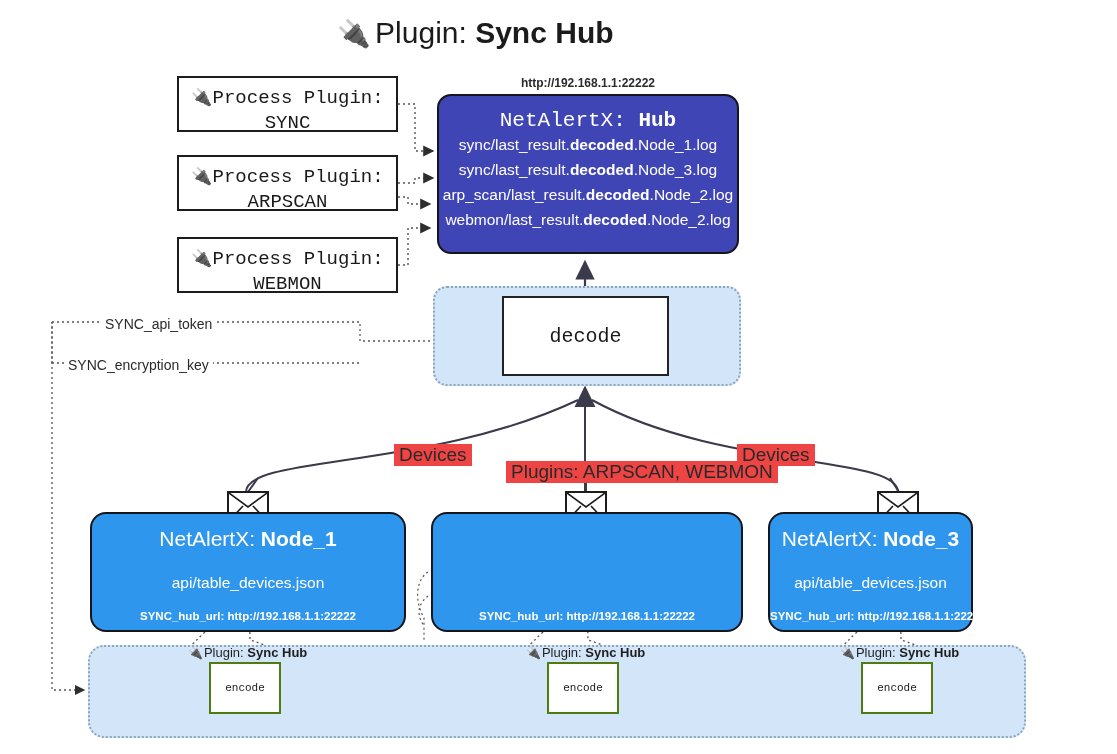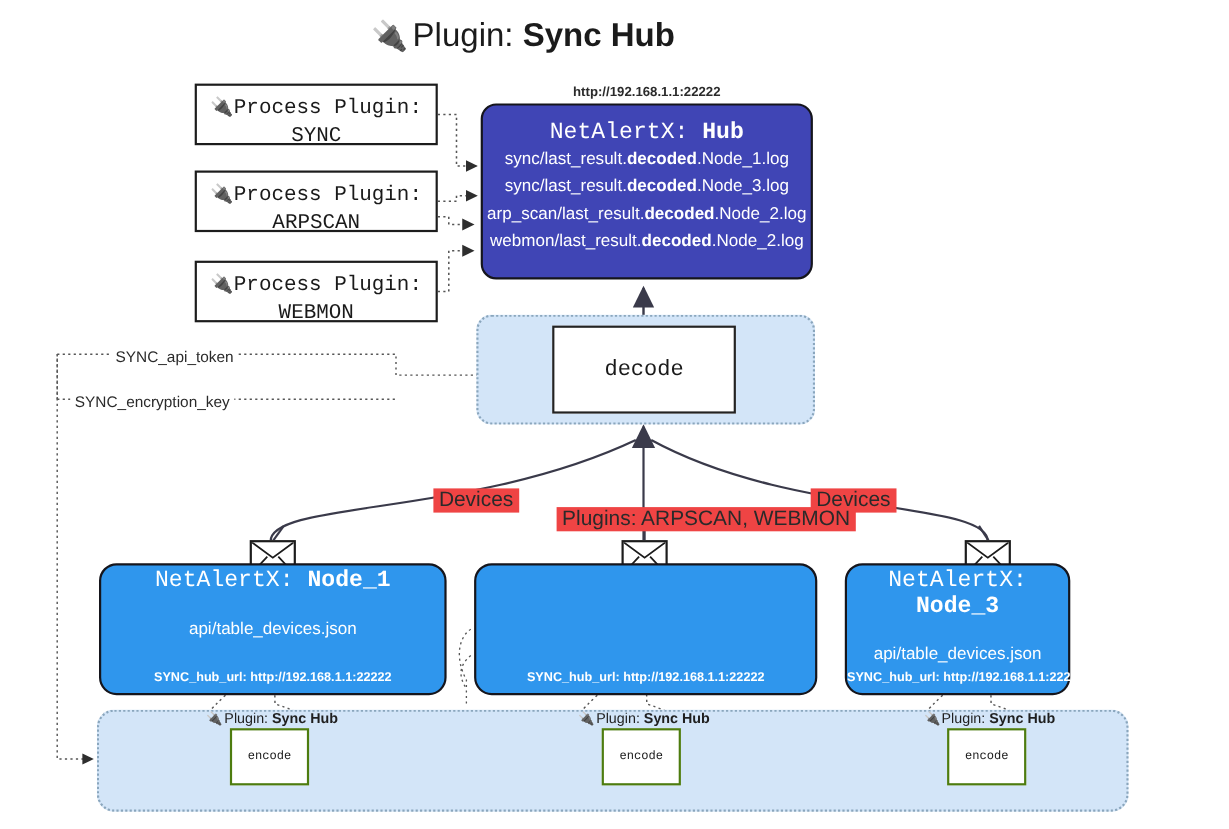--- a/index.html
+++ b/index.html
@@ -48,22 +48,22 @@
 
   
   .edgelbl{font-size:19px;color:#2a2a2a;background:#ef4444;padding:0 5px;white-space:nowrap;}
   #lbl-dev-l{left:394px;top:444px;}
   #lbl-dev-r{left:737px;top:444px;}
   #lbl-plugins{left:506px;top:461px;}
 
   
   .node{background:#2f96ed;border:2px solid #15151c;border-radius:16px;
         box-sizing:border-box;color:#ffffff;}
-  .node .hdr{font-family:Liberation Mono, monospace;font-size:21px;text-align:center;
-             margin-top:3px;}
+  .node .hdr{font-family:Liberation Sans, sans-serif;font-size:21px;text-align:center;
+             margin-top:13px;}
   .node .hdr b{font-weight:bold;}
   .node .line{font-size:15.5px;text-align:center;line-height:28px;white-space:nowrap;}
   .node .huburl{font-size:11.5px;font-weight:bold;text-align:center;white-space:nowrap;
                 position:absolute;left:0;width:100%;bottom:8px;}
   #node1{left:90px;top:512px;width:316px;height:120px;}
   #node2{left:431px;top:512px;width:312px;height:120px;}
   #node3{left:768px;top:512px;width:205px;height:120px;}
   #node1 .body{margin-top:18px;}
   #node2 .body{margin-top:6px;}
   #node3 .body{margin-top:18px;}

